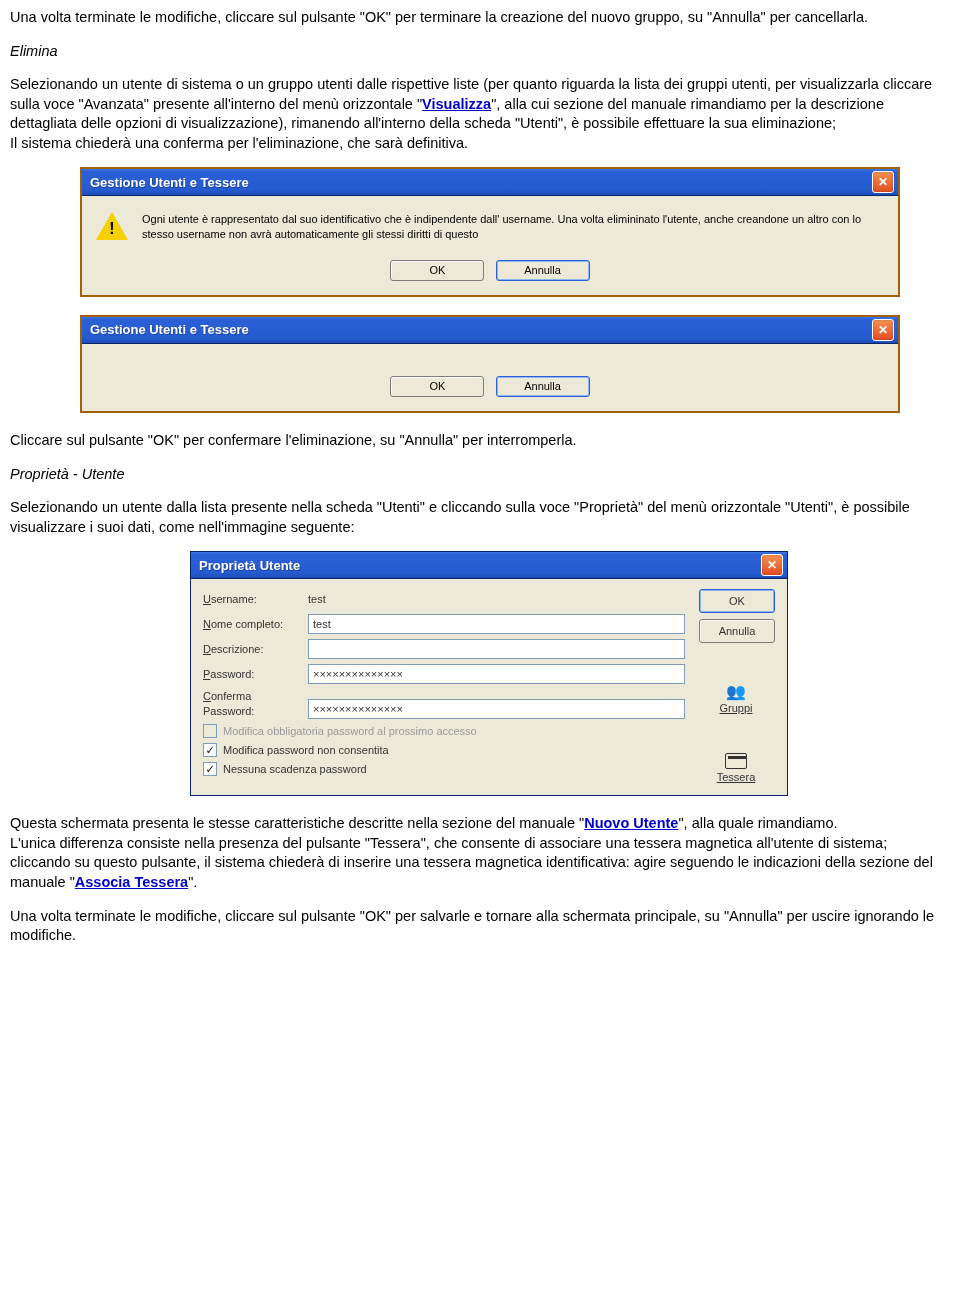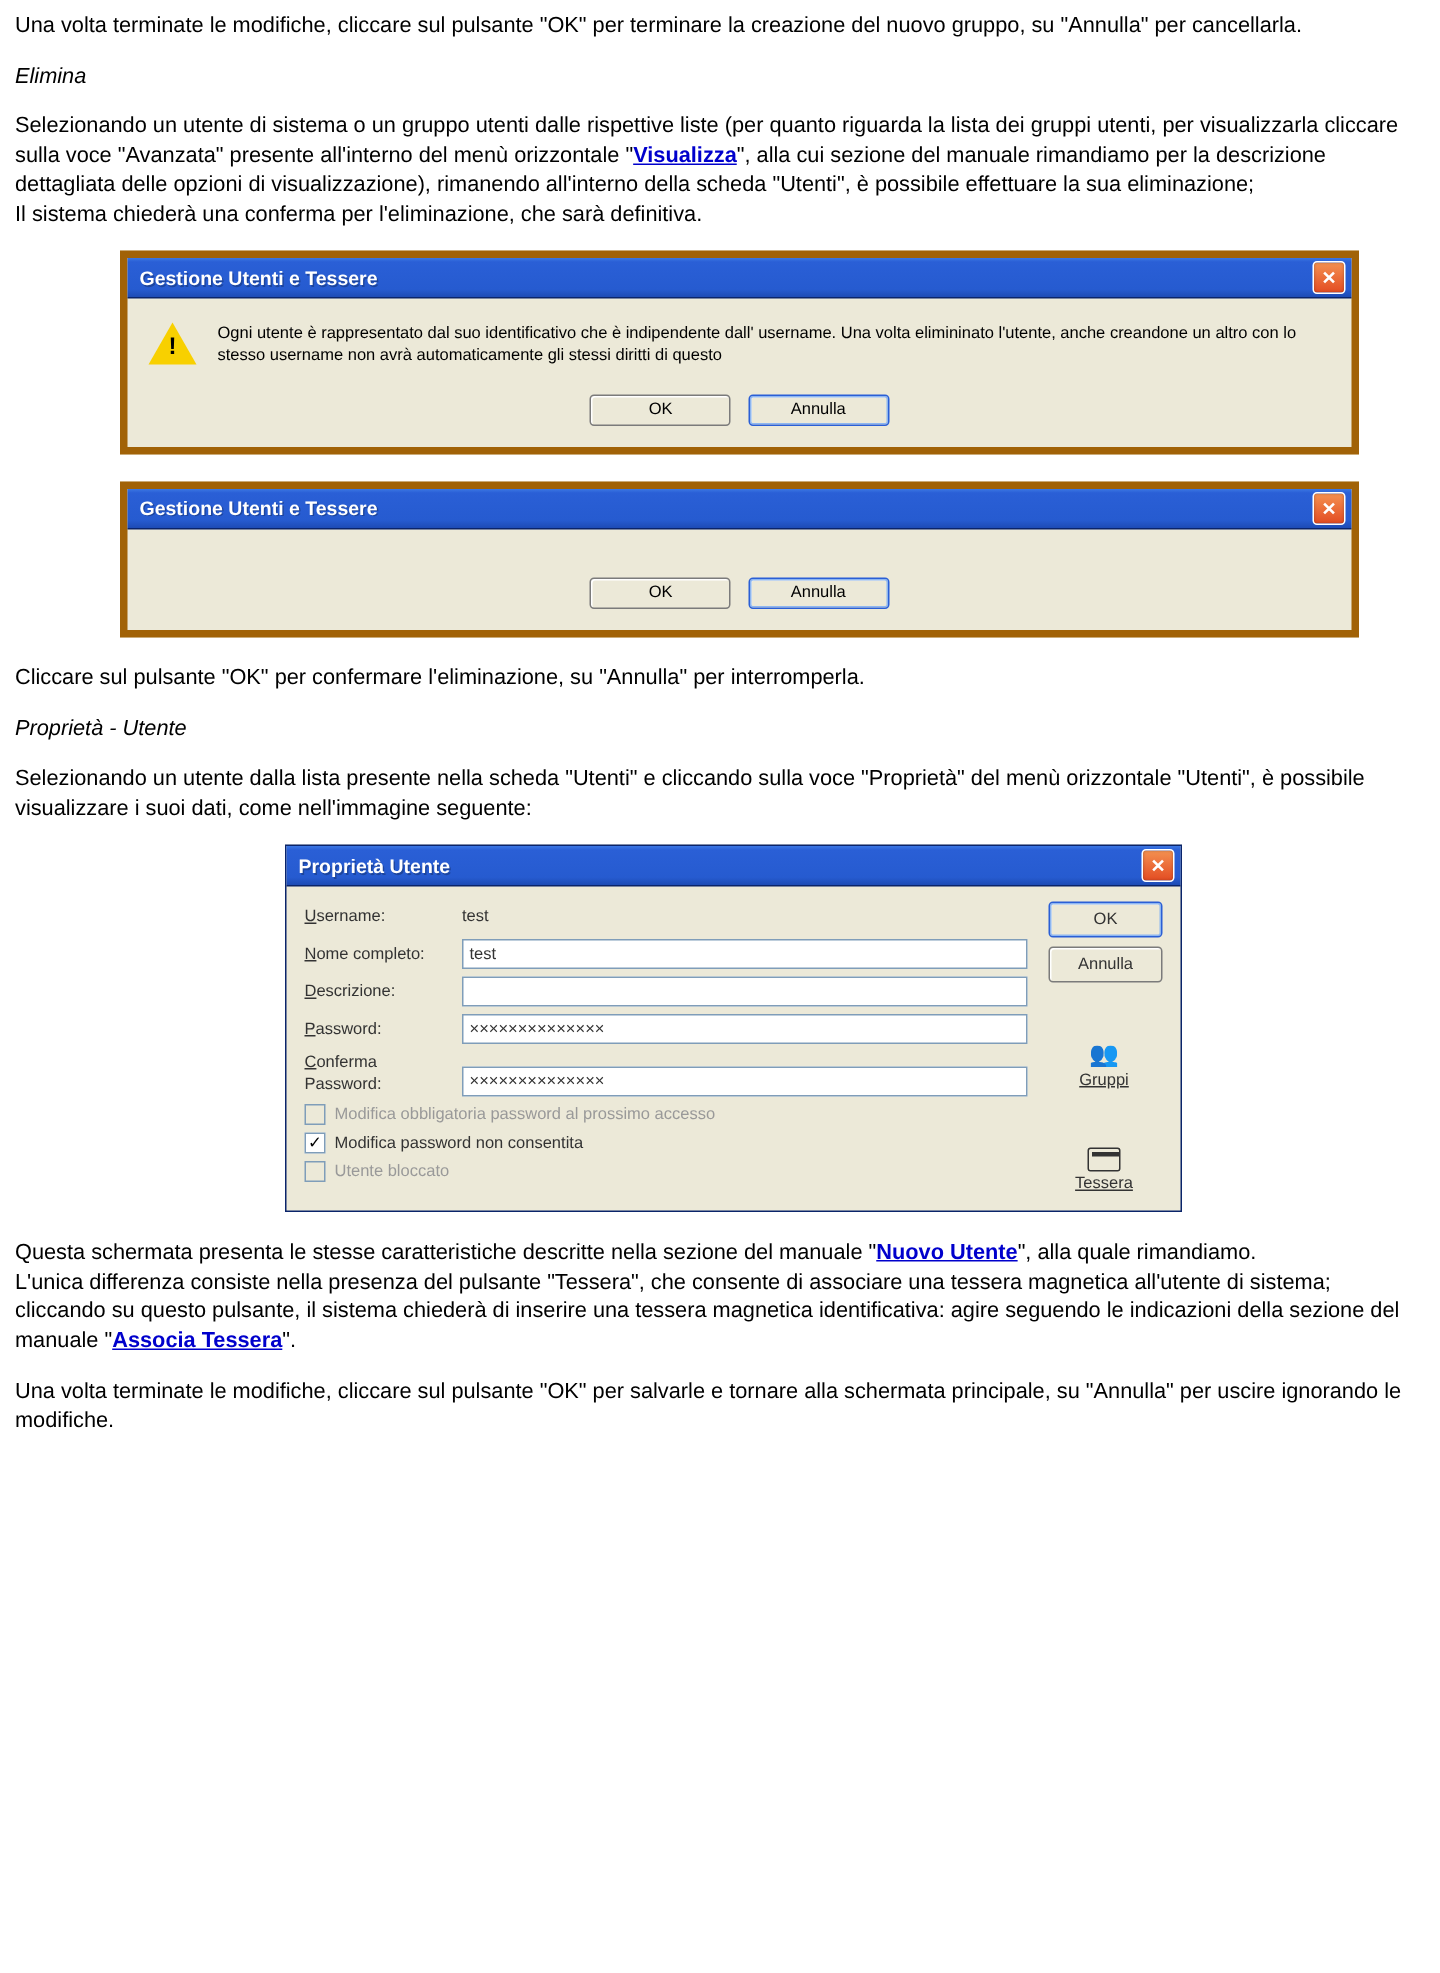--- a/index.html
+++ b/index.html
@@ -13,21 +13,21 @@
     width: 940px;
   }
   p { margin: 0 0 14px 0; }
   .italic { font-style: italic; }
   .link { color: #0000cc; text-decoration: underline; font-weight: bold; cursor: pointer; }
 
   
   .xp-dialog {
     width: 816px;
     margin: 12px 0 18px 70px;
-    border: 5px solid #a16207;
+    border: 2px solid #a16207;
     font-size: 11px;
     font-family: Tahoma, Arial, sans-serif;
     background: #ece9d8;
   }
   .xp-titlebar {
     height: 26px;
     background: linear-gradient(to bottom, #3b77e3 0%, #2a5fd6 10%, #265bd0 80%, #1d4bb5 100%);
     color: #fff;
     font-weight: bold;
     display: flex;
@@ -276,22 +276,22 @@
 
         <div class="prop-check">
           <span class="chk disabled"></span>
           <span class="disabledtxt">Modifica obbligatoria password al prossimo accesso</span>
         </div>
         <div class="prop-check">
           <span class="chk checked"></span>
           <span>Modifica password non consentita</span>
         </div>
         <div class="prop-check">
-          <span class="chk disabled"></span>
-          <span class="disabledtxt">Utente bloccato</span>
+          <span class="chk checked"></span>
+          <span>Nessuna scadenza password</span>
         </div>
       </div>
 
       <div class="prop-right">
         <div class="side-btn focus">OK</div>
         <div class="side-btn">Annulla</div>
         <div class="spacer-30"></div>
         <div class="side-icon">
           <div class="icon-box">👥</div>
           <span class="txt">Gruppi</span>

